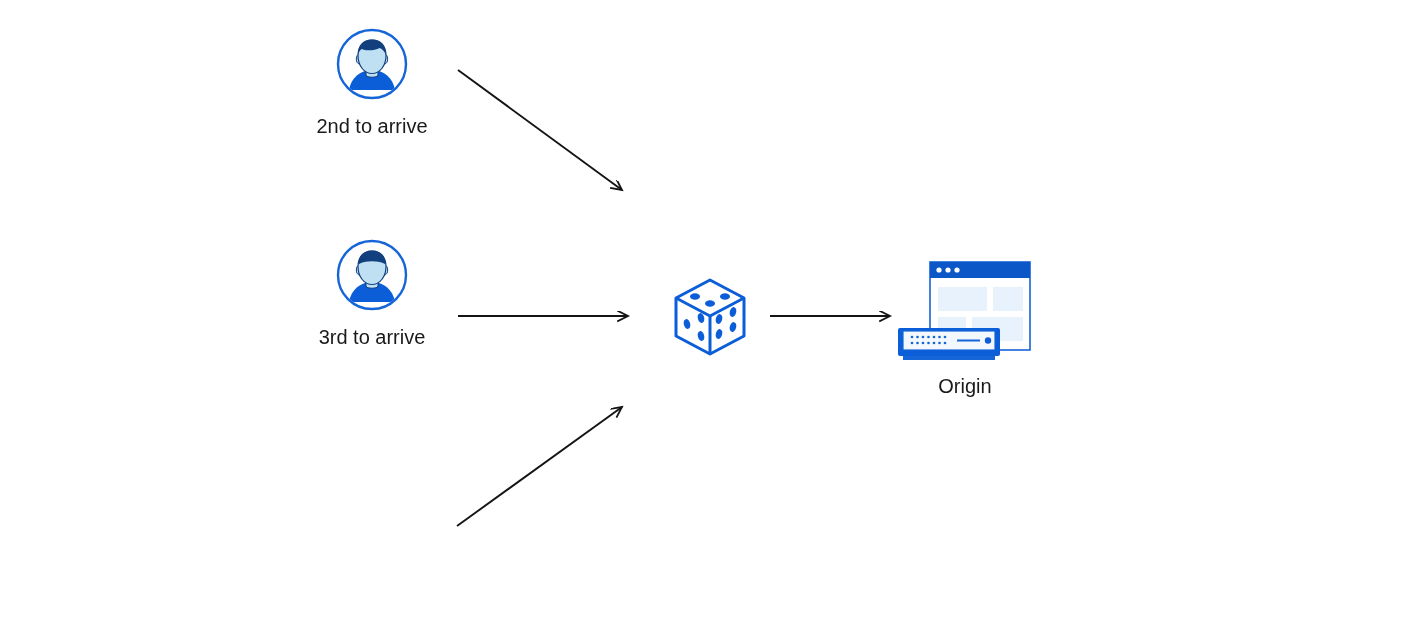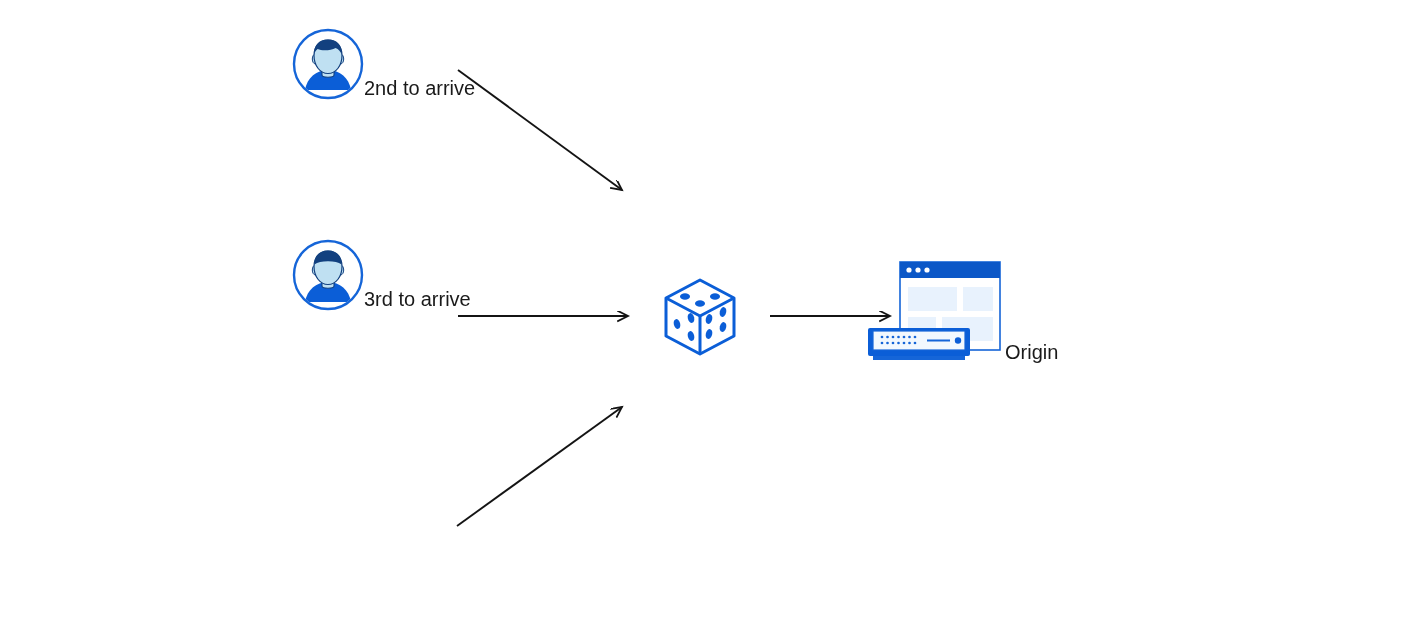--- a/index.html
+++ b/index.html
@@ -13,38 +13,38 @@
   #canvas {
     position: relative;
     width: 1405px;
     height: 633px;
     background: #ffffff;
     overflow: hidden;
   }
   .node {
     position: absolute;
     display: flex;
-    flex-direction: row;
-    align-items: flex-end;
+    flex-direction: column;
+    align-items: center;
   }
   .node-label {
     font-family: "Liberation Sans", sans-serif;
     font-size: 20px;
     line-height: 24px;
     color: #1a1a1a;
     white-space: nowrap;
     text-align: center;
   }
   .avatar-node { width: 160px; }
   .avatar-wrap { width: 72px; height: 72px; }
   .avatar-label { margin-top: 14px; }
 
   .origin-node { width: 200px; }
   .origin-wrap { width: 140px; height: 104px; }
-  .origin-label { }
+  .origin-label { margin-top: 10px; }
 
   .dice-node { width: 110px; }
   .dice-wrap { width: 90px; height: 90px; }
 
   .arrow-layer {
     position: absolute;
     left: 0;
     top: 0;
     width: 1405px;
     height: 633px;

